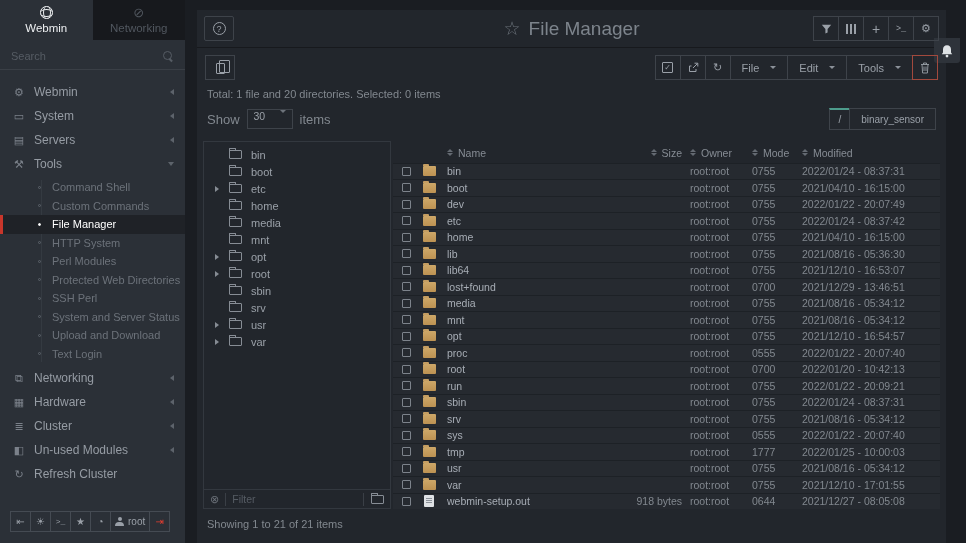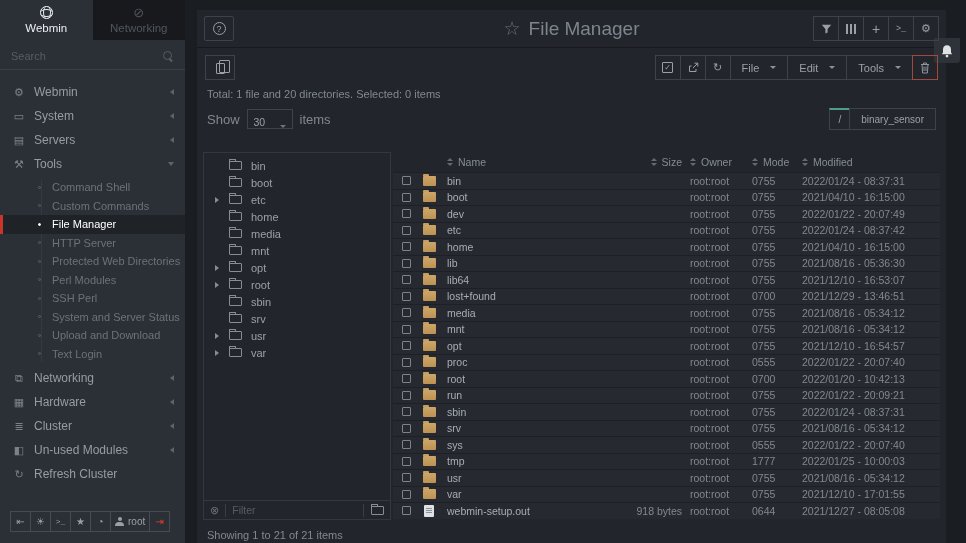--- a/index.html
+++ b/index.html
@@ -67,27 +67,27 @@
   .ic-copy{position:relative;width:9px;height:11px;border:1px solid #9aa0a8;border-radius:1px;margin-top:2px}
   .ic-copy::before{content:"";position:absolute;left:2px;top:-4px;width:9px;height:11px;border:1px solid #9aa0a8;border-radius:1px}
   .tbtn-text{padding:0 11px;gap:4px}
   .dcaret{width:0;height:0;border-left:3px solid transparent;border-right:3px solid transparent;border-top:3.5px solid #8b9199;margin-left:7px}
   .ic-checksq{width:11px;height:11px;border:1px solid #9aa0a8;border-radius:1px;font-size:8px;line-height:10px;text-align:center;color:#9aa0a8}
   .trash-btn{border-color:#a2493d}
 
   .total-line{padding:3px 10px 0;font-size:11px;color:#82888f}
   .show-row{display:flex;align-items:center;padding:8px 10px 6px;gap:7px}
   .lbl{font-size:13px;color:#82888f}
-  .select{width:46px;height:20px;border:1px solid #3e434a;display:flex;align-items:flex-end;padding:0 6px;color:#9aa0a8;font-size:10.5px;background:#22262c;cursor:pointer}
+  .select{width:46px;height:20px;border:1px solid #3e434a;display:flex;align-items:flex-start;padding:0 6px;color:#9aa0a8;font-size:10.5px;background:#22262c;cursor:pointer}
   .select .dcaret{margin-left:auto;border-top-color:#6d737b}
   .crumbs{margin-left:auto;display:flex}
   .crumb{height:22px;border:1px solid #3e434a;display:flex;align-items:center;justify-content:center;font-size:10px;color:#9aa0a8;padding:0 11px;margin-left:-1px;cursor:pointer;background:#23272d}
   .crumb-root{border-top:2px solid #4d9c8c;padding:0 8px}
 
-  .panels{display:flex;padding:0 6px;margin-top:16px;align-items:flex-start}
+  .panels{display:flex;padding:0 6px;margin-top:5px;align-items:flex-end}
   .tree-panel{width:188px;height:368px;border:1px solid #33383f;position:relative;flex:none}
   .tree{padding-top:4px}
   .titem{display:flex;align-items:center;height:17px;padding-left:11px;cursor:pointer}
   .tcaret{width:12px;display:flex;justify-content:flex-start;flex:none}
   .tri-right{width:0;height:0;border-top:3px solid transparent;border-bottom:3px solid transparent;border-left:4px solid #868c94}
   .ic-folder-o{width:13px;height:9px;border:1px solid #878d95;border-radius:1px;position:relative;margin:0 9px 0 2px;flex:none}
   .ic-folder-o::before{content:"";position:absolute;top:-3px;left:-1px;width:5px;height:2px;border:1px solid #878d95;border-bottom:none;border-radius:1px 1px 0 0}
   .tname{font-size:11px;color:#9aa0a8}
   .filter-row{position:absolute;left:0;right:0;bottom:0;height:19px;border-top:1px solid #33383f;display:flex;align-items:center;padding:0 6px;gap:6px}
   .clear-glyph{color:#6c727a;font-size:11px;line-height:11px;cursor:pointer}
@@ -164,29 +164,29 @@
         <div class="sub">
           <span class="dot"></span>
           <span>Custom Commands</span>
         </div>
         <div class="sub active">
           <span class="dot"></span>
           <span>File Manager</span>
         </div>
         <div class="sub">
           <span class="dot"></span>
-          <span>HTTP Server</span>
+          <span>HTTP System</span>
+        </div>
+        <div class="sub">
+          <span class="dot"></span>
+          <span>Perl Modules</span>
         </div>
         <div class="sub">
           <span class="dot"></span>
           <span>Protected Web Directories</span>
-        </div>
-        <div class="sub">
-          <span class="dot"></span>
-          <span>Perl Modules</span>
         </div>
         <div class="sub">
           <span class="dot"></span>
           <span>SSH Perl</span>
         </div>
         <div class="sub">
           <span class="dot"></span>
           <span>System and Server Status</span>
         </div>
         <div class="sub">

